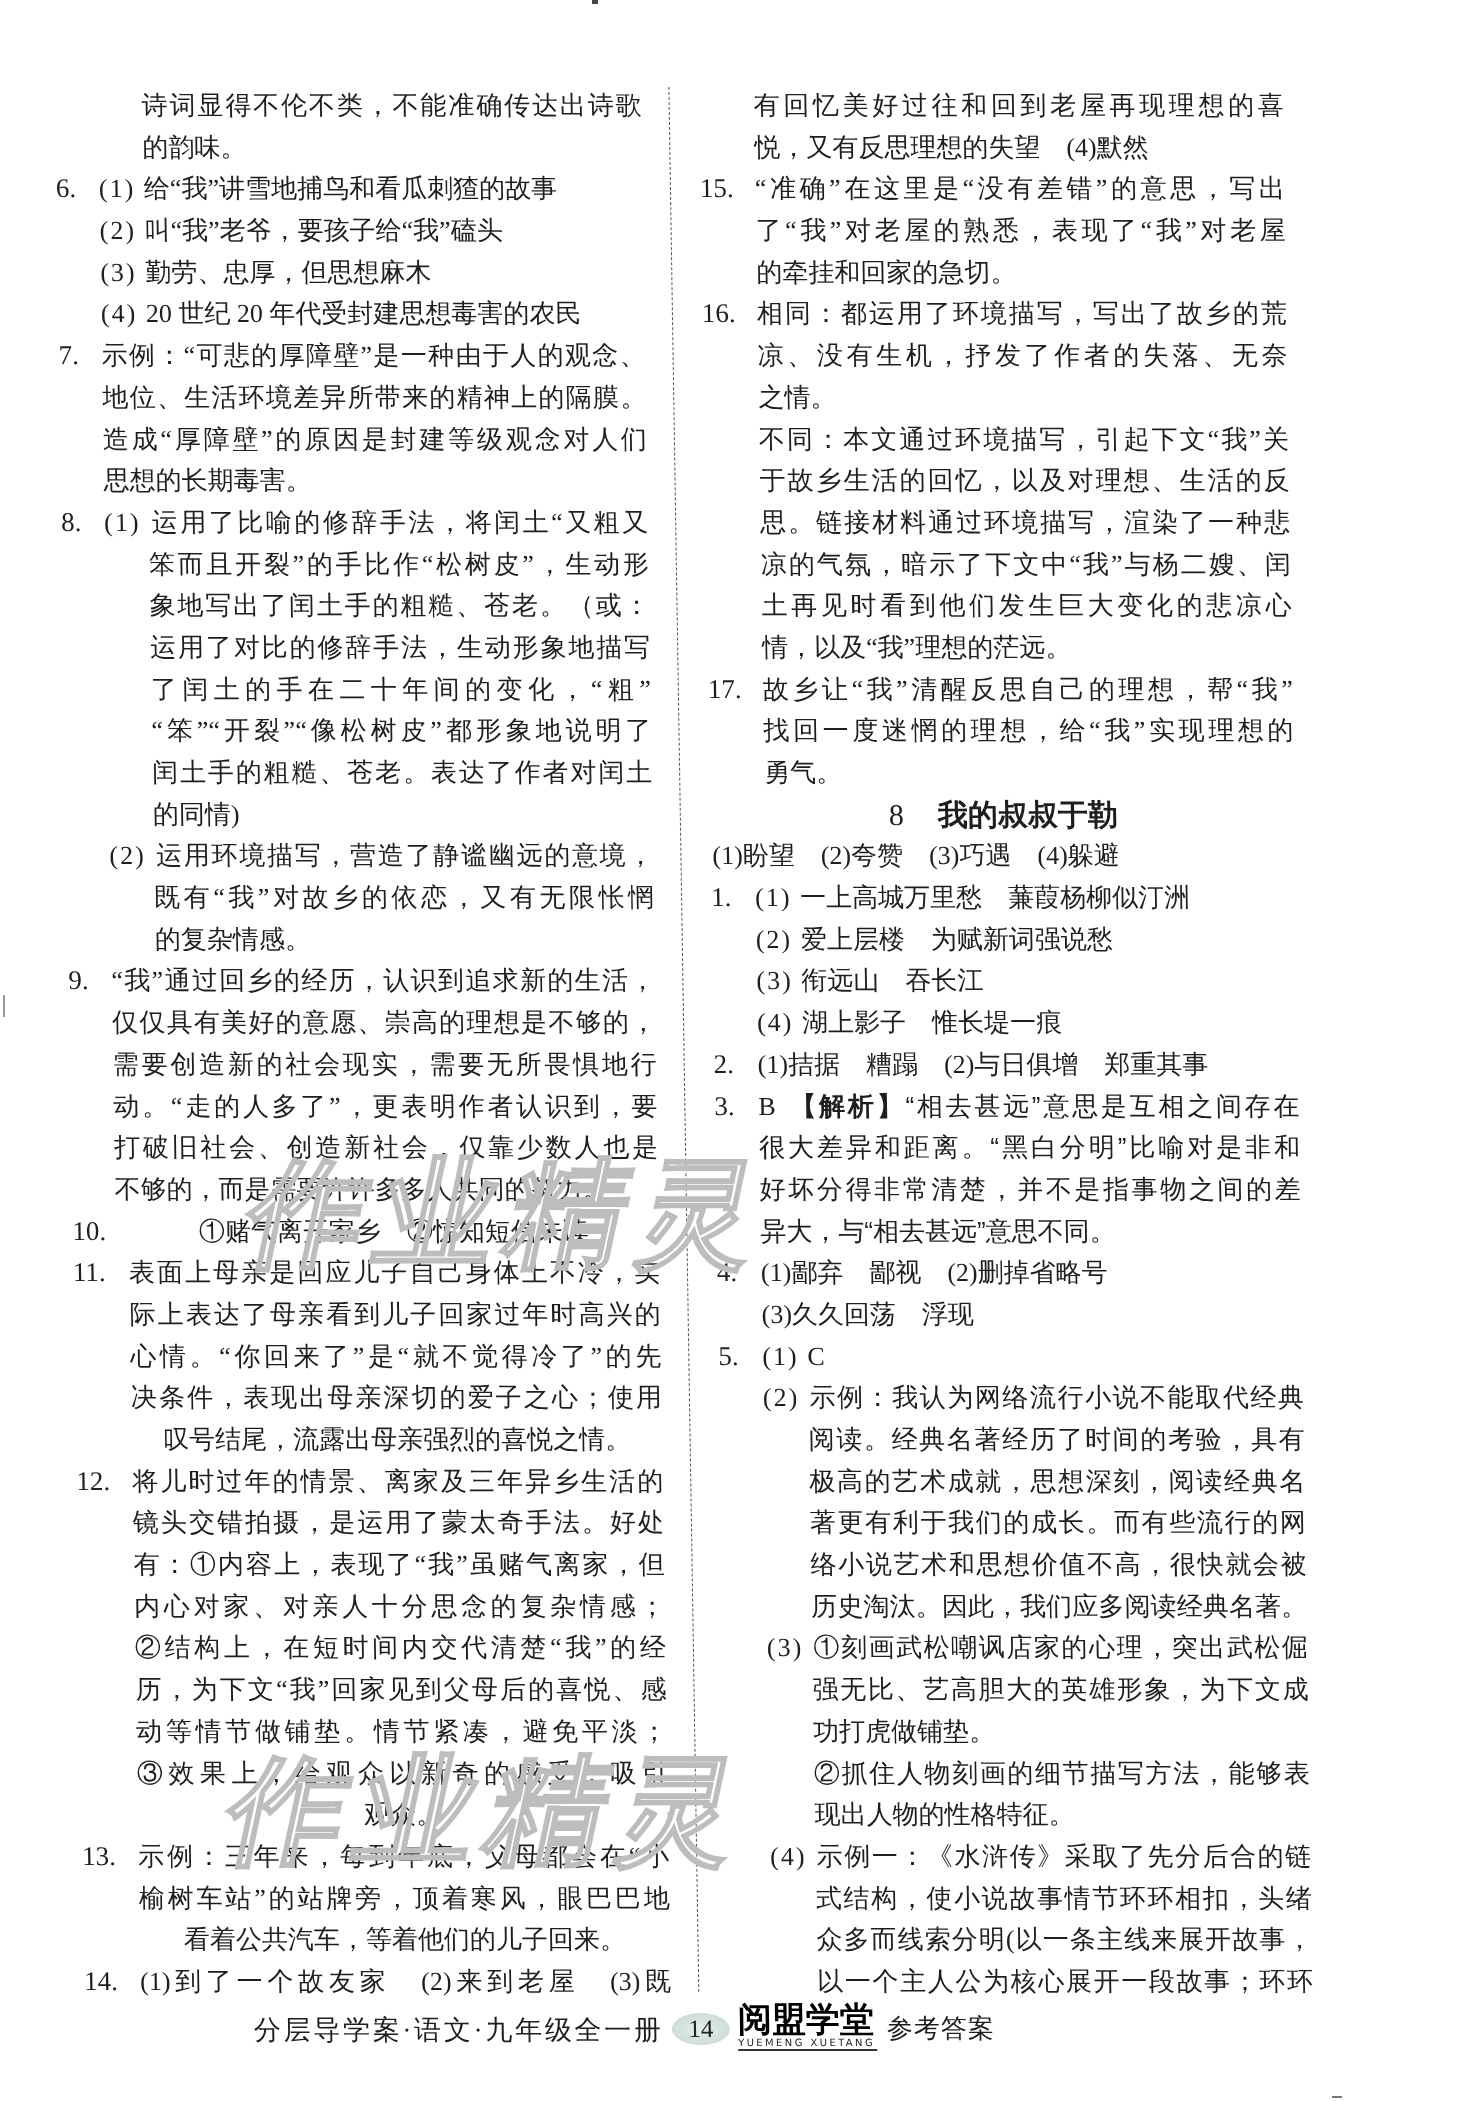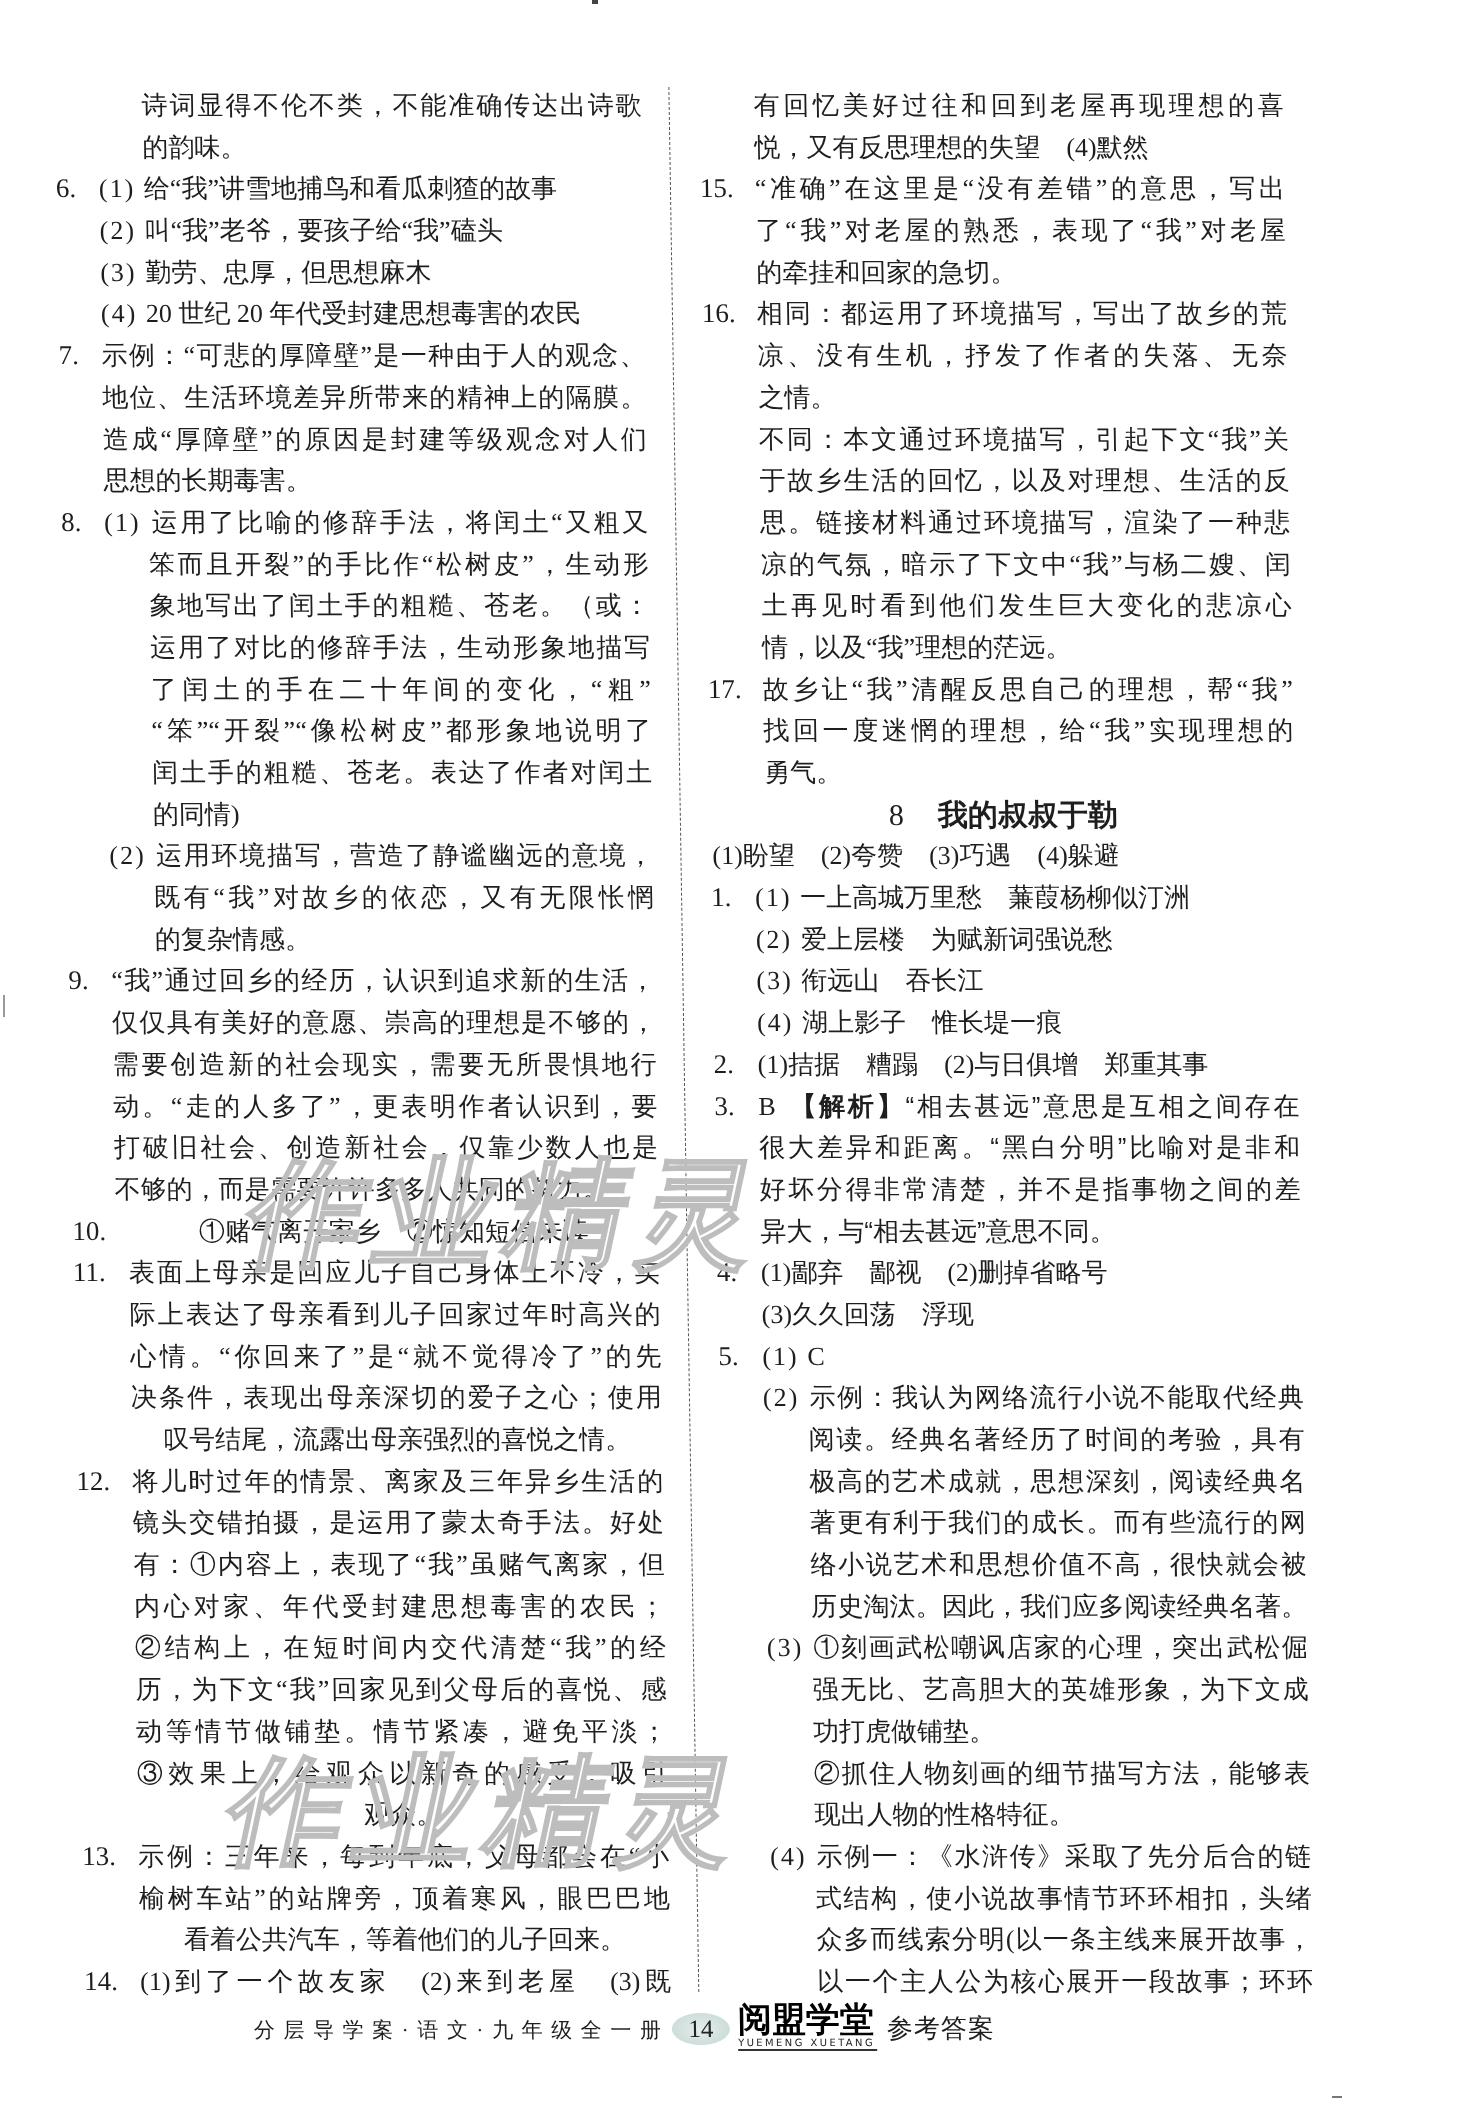--- a/index.html
+++ b/index.html
@@ -40,21 +40,21 @@
   }
   .title .tn { font-family: "Liberation Serif", serif; font-size: 30px; margin-right: 34px; }
   .title .tt { font-family: Liberation Mono, monospace; font-weight: bold; font-size: 30px; }
   .divider {
     position: absolute; left: 667px; top: 87px; height: 1905px; width: 0;
     border-left: 1.5px dashed #555;
   }
   
   .footer-series {
     position: absolute; left: 222px; top: 2013px; width: 407px;
-    font-size: 21px; line-height: 34px; white-space: nowrap;
+    font-size: 27px; line-height: 34px; white-space: nowrap;
     text-align: justify; text-align-last: justify;
   }
   .page-badge {
     position: absolute; left: 640px; top: 2013px; width: 58px; height: 32px;
     border-radius: 50%;
     background: radial-gradient(ellipse at center, #e4eeec 0%, #d2e1de 55%, #c3d6d2 100%);
     display: flex; align-items: center; justify-content: center;
     font-size: 25px; line-height: 32px; color: #222;
   }
   .logo { position: absolute; left: 706px; top: 2001px; width: 139px; }
@@ -202,21 +202,21 @@
         <span class="num">12.</span>
         <div class="tx b j">将儿时过年的情景、离家及三年异乡生活的</div>
       </div>
     <div class="ln">
         <div class="tx b j">镜头交错拍摄，是运用了蒙太奇手法。好处</div>
       </div>
     <div class="ln">
         <div class="tx b j">有：①内容上，表现了“我”虽赌气离家，但</div>
       </div>
     <div class="ln">
-        <div class="tx b j">内心对家、年代受封建思想毒害的农民；</div>
+        <div class="tx b j">内心对家、对亲人十分思念的复杂情感；</div>
       </div>
     <div class="ln">
         <div class="tx b j">②结构上，在短时间内交代清楚“我”的经</div>
       </div>
     <div class="ln">
         <div class="tx b j">历，为下文“我”回家见到父母后的喜悦、感</div>
       </div>
     <div class="ln">
         <div class="tx b j">动等情节做铺垫。情节紧凑，避免平淡；</div>
       </div>

